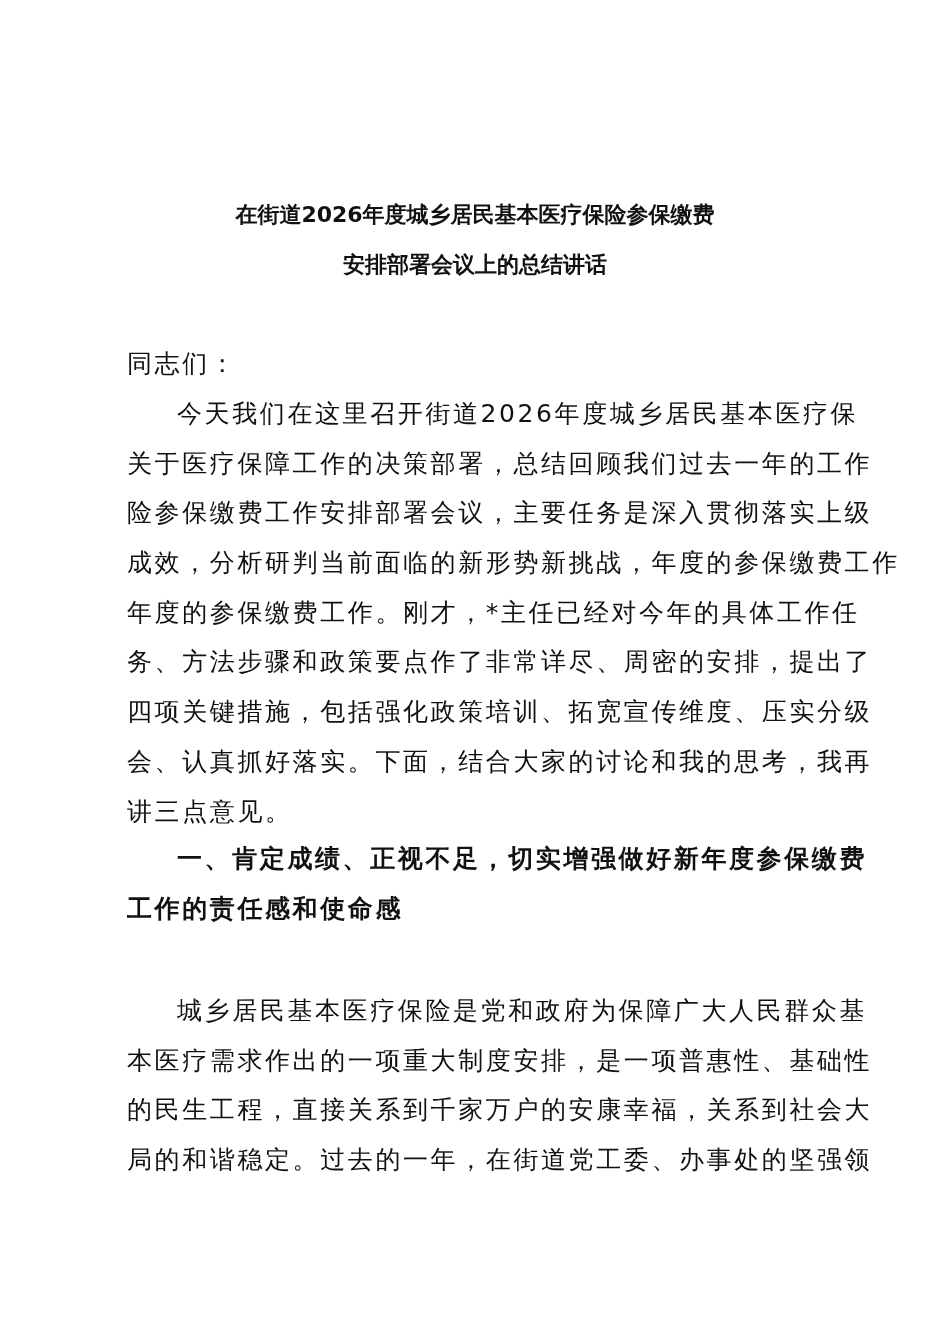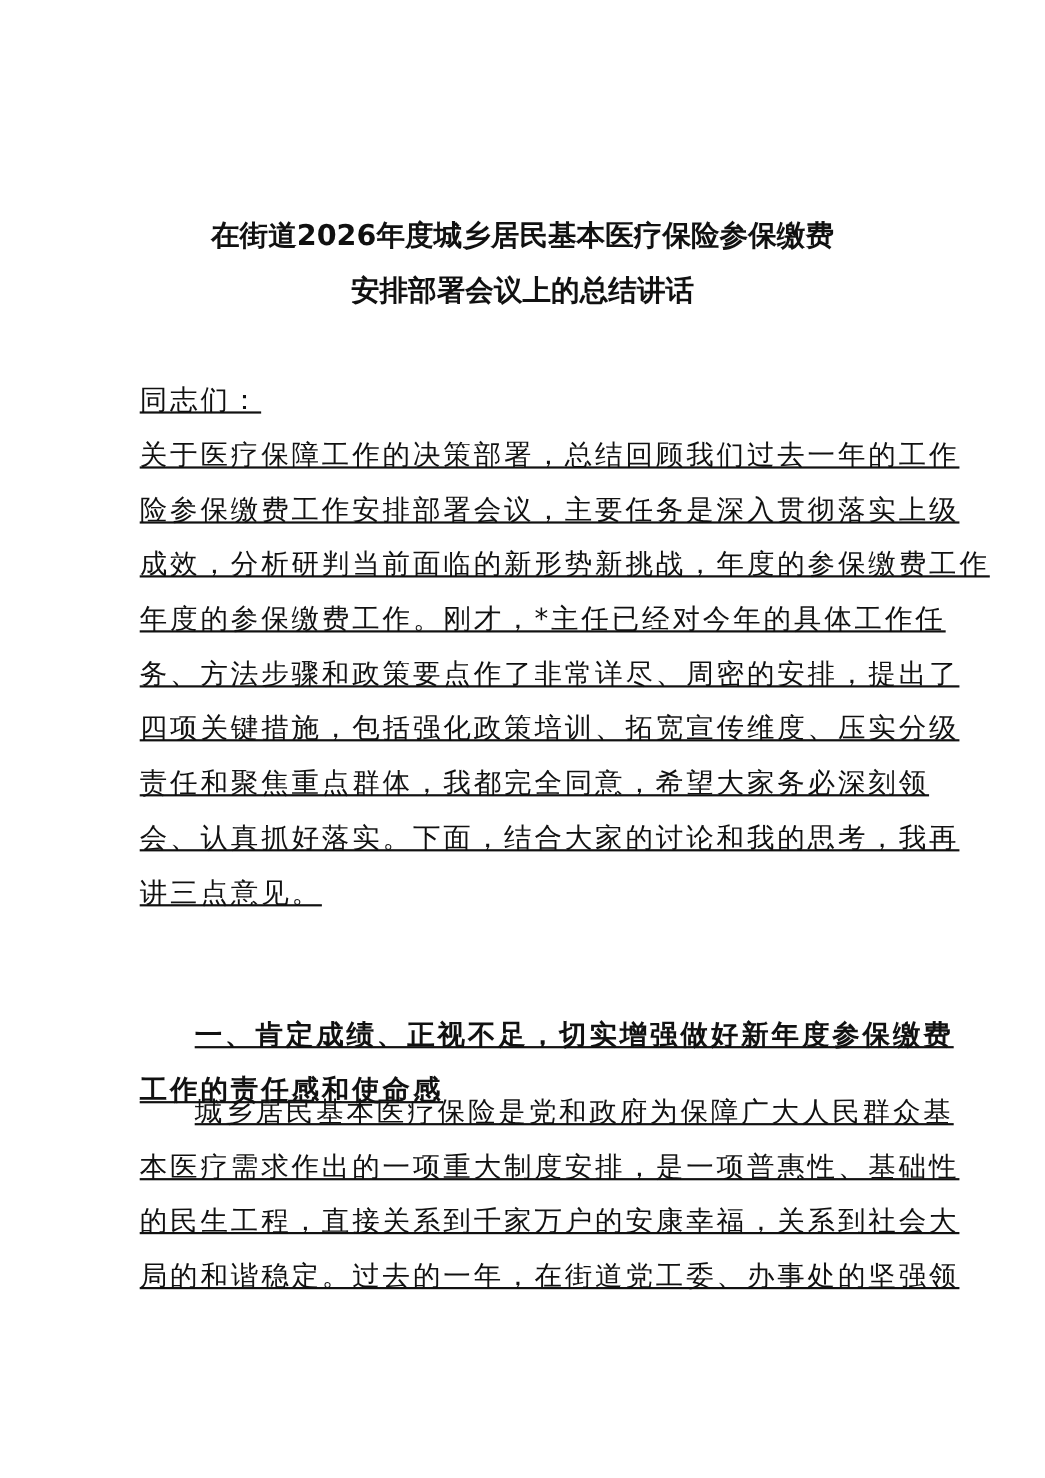--- a/index.html
+++ b/index.html
@@ -20,41 +20,40 @@
       left: 127px;
       top: 0;
       width: 696px;
     }
     .title {
       position: absolute;
       left: 0;
       width: 696px;
       text-align: center;
       font-weight: bold;
-      font-size: 26px;
+      font-size: 22px;
       line-height: 50px;
       letter-spacing: 0px;
     }
     .title-line {
       display: block;
       white-space: nowrap;
     }
     .body-text {
       position: absolute;
       left: 0;
       width: 696px;
       font-size: 25px;
       line-height: 49.7px;
       letter-spacing: 2.6px;
     }
     .line {
       display: block;
       white-space: nowrap;
       height: 49.7px;
-      text-decoration: underline;
     }
     .indent {
       padding-left: 50px;
     }
     .bold {
       font-weight: bold;
     }
   </style>
 </head>
 <body>
@@ -64,32 +63,32 @@
   <div class="title" style="top:190px;">
     <span class="title-line">在街道2026年度城乡居民基本医疗保险参保缴费</span>
     <span class="title-line">安排部署会议上的总结讲话</span>
   </div>
 
   <div class="body-text" style="top:339px;">
     <span class="line">同志们：</span>
   </div>
 
   <div class="body-text" style="top:389px;">
+    <span class="line indent">今天我们在这里召开街道2026年度城乡居民基本医疗保</span>
     <span class="line">关于医疗保障工作的决策部署，总结回顾我们过去一年的工作</span>
     <span class="line">险参保缴费工作安排部署会议，主要任务是深入贯彻落实上级</span>
     <span class="line">成效，分析研判当前面临的新形势新挑战，年度的参保缴费工作</span>
     <span class="line">年度的参保缴费工作。刚才，*主任已经对今年的具体工作任</span>
     <span class="line">务、方法步骤和政策要点作了非常详尽、周密的安排，提出了</span>
     <span class="line">四项关键措施，包括强化政策培训、拓宽宣传维度、压实分级</span>
-    <span class="line">责任和聚焦重点群体，我都完全同意，希望大家务必深刻领</span>
     <span class="line">会、认真抓好落实。下面，结合大家的讨论和我的思考，我再</span>
     <span class="line">讲三点意见。</span>
   </div>
 
-  <div class="body-text bold" style="top:916px;">
+  <div class="body-text bold" style="top:834px;">
     <span class="line indent">一、肯定成绩、正视不足，切实增强做好新年度参保缴费</span>
     <span class="line">工作的责任感和使命感</span>
   </div>
 
   <div class="body-text" style="top:986px;">
     <span class="line indent">城乡居民基本医疗保险是党和政府为保障广大人民群众基</span>
     <span class="line">本医疗需求作出的一项重大制度安排，是一项普惠性、基础性</span>
     <span class="line">的民生工程，直接关系到千家万户的安康幸福，关系到社会大</span>
     <span class="line">局的和谐稳定。过去的一年，在街道党工委、办事处的坚强领</span>
   </div>

